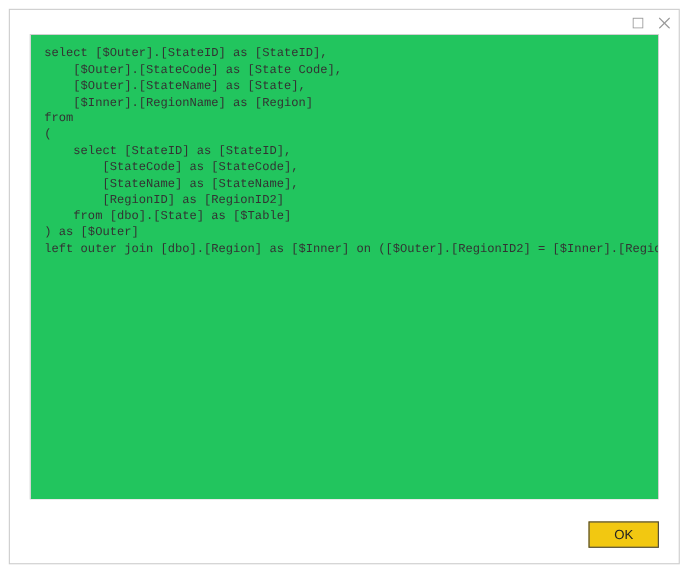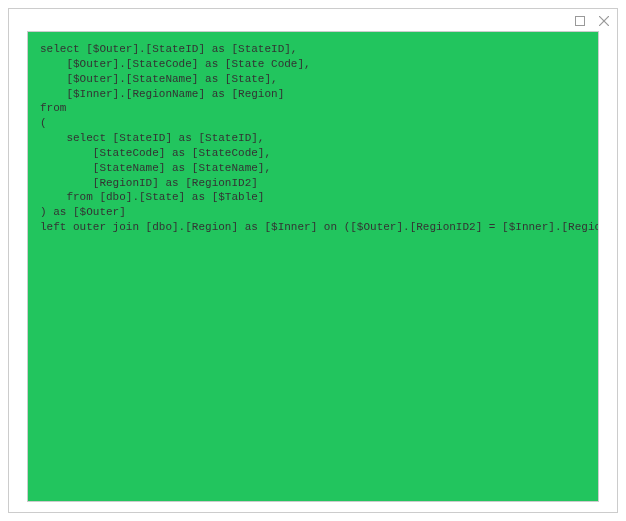--- a/index.html
+++ b/index.html
@@ -107,13 +107,16 @@
 from 
 (
     select [StateID] as [StateID],
         [StateCode] as [StateCode],
         [StateName] as [StateName],
         [RegionID] as [RegionID2]
     from [dbo].[State] as [$Table]
 ) as [$Outer]
 left outer join [dbo].[Region] as [$Inner] on ([$Outer].[RegionID2] = [$Inner].[RegionID])</div>
   </div>
+  <div class="footer">
+    <button class="ok-btn">OK</button>
+  </div>
 </div>
 
 </body></html>

